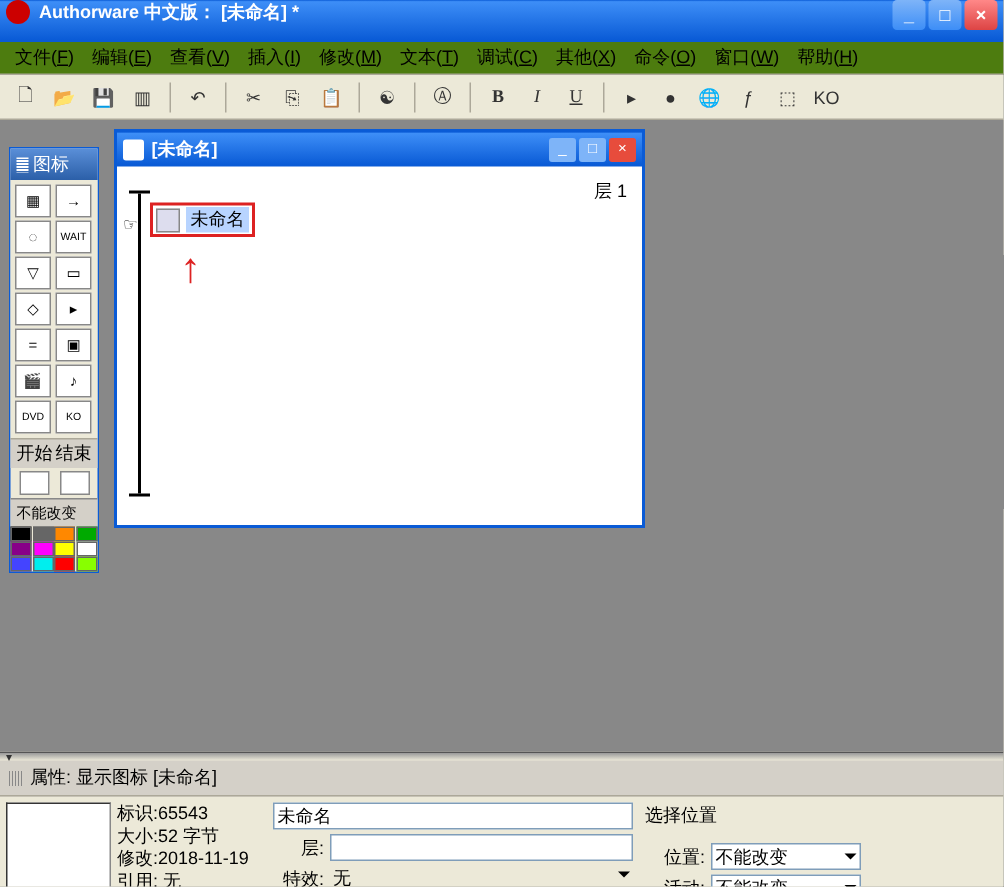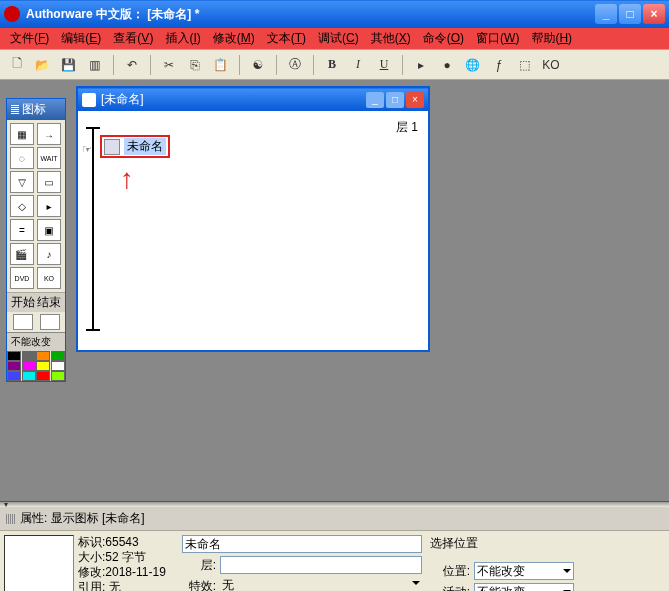--- a/index.html
+++ b/index.html
@@ -1,27 +1,27 @@
 <!DOCTYPE html>
 <html><head>
 <meta charset="utf-8">
 <style>
 * { box-sizing: border-box; margin: 0; padding: 0; font-family: "SimSun", "Microsoft YaHei", sans-serif; font-size: 12px; }
 body { background: #ece9d8; width: 669px; height: 591px; overflow: hidden; }
 
-.titlebar { background: linear-gradient(to bottom, #0a5bd6, #3d8ef7 4%, #0a5bd6 95%); height: 28px; display: flex; align-items: center; padding: 0 4px; color: #fff; }
+.titlebar { background: linear-gradient(to bottom, #0a5bd6, #3d8ef7 4%, #0a5bd6 95%); height: 28px; display: flex; align-items: flex-start; padding: 0 4px; color: #fff; }
 .titlebar .app-icon { width: 16px; height: 16px; background: #c00; border-radius: 50%; margin-right: 6px; display: inline-block; }
 .titlebar .title { font-weight: bold; flex: 1; }
 .titlebar .win-btns { display: flex; gap: 2px; }
 .win-btn { width: 22px; height: 20px; border-radius: 3px; display: flex; align-items: center; justify-content: center; font-weight: bold; font-family: Arial; }
 .win-btn.min { background: linear-gradient(#7eb4f8,#3d8ef7); color: #fff; }
 .win-btn.max { background: linear-gradient(#7eb4f8,#3d8ef7); color: #fff; }
 .win-btn.close { background: linear-gradient(#f88,#d44); color: #fff; }
 
-.menubar { background: #ef4444; height: 22px; display: flex; align-items: center; padding: 0 4px; border-bottom: 1px solid #aca899; }
+.menubar { background: #4d7c0f; height: 22px; display: flex; align-items: center; padding: 0 4px; border-bottom: 1px solid #aca899; }
 .menu-item { padding: 2px 6px; cursor: default; }
 .menu-key { text-decoration: underline; }
 
 .toolbar { background: #ece9d8; height: 30px; display: flex; align-items: center; padding: 2px 6px; border-bottom: 1px solid #aca899; gap: 4px; }
 .tb-btn { width: 22px; height: 22px; display: flex; align-items: center; justify-content: center; color: #333; }
 .tb-sep { width: 1px; height: 20px; background: #aca899; margin: 0 3px; }
 
 .workspace { position: relative; height: 421px; background: #888; }
 
 .icons-panel { position: absolute; left: 6px; top: 18px; width: 60px; background: #ece9d8; border: 1px solid #0a5bd6; }
@@ -32,21 +32,21 @@
 .se-labels { display: flex; justify-content: space-between; font-size: 10px; padding: 1px 4px; background: #d4d0c8; border-top: 1px solid #aca899; }
 .small-icons { display: flex; justify-content: space-around; padding: 2px; }
 .small-icons .si { width: 20px; height: 16px; border: 1px solid #888; background: #fff; }
 .colors-label { font-size: 10px; padding: 2px 4px; background: #d4d0c8; border-top: 1px solid #888; }
 .color-grid { display: grid; grid-template-columns: repeat(4,1fr); }
 .color-cell { width: 14px; height: 10px; border: 1px solid #666; }
 
 .design-window { position: absolute; left: 76px; top: 6px; width: 354px; height: 266px; background: #fff; border: 2px solid #0a5bd6; }
 .design-window .dw-title { background: linear-gradient(to bottom, #0a5bd6, #3d8ef7 4%, #0a5bd6 95%); color: #fff; padding: 3px 4px; display: flex; align-items: center; }
 .dw-icon { width: 14px; height: 14px; background: #fff; border-radius: 2px; margin-right: 5px; }
-.dw-title-text { flex: 1; font-weight: normal; }
+.dw-title-text { flex: 1; font-weight: bold; }
 .dw-btns { display: flex; gap: 2px; }
 .dw-btn { width: 18px; height: 16px; font-size: 10px; display: flex; align-items: center; justify-content: center; }
 .dw-btn.min, .dw-btn.max { background: #7eb4f8; color: #fff; border-radius: 2px; }
 .dw-btn.close { background: #e74c3c; color: #fff; border-radius: 2px; }
 .dw-body { position: relative; padding: 8px; height: calc(100% - 22px); text-align: right; }
 .layer-label { position: absolute; right: 10px; top: 8px; }
 .flowline { position: absolute; left: 14px; top: 18px; width: 2px; height: 200px; background: #000; }
 .flow-top { position: absolute; left: 8px; top: 16px; width: 14px; height: 2px; background: #000; }
 .flow-bot { position: absolute; left: 8px; top: 218px; width: 14px; height: 2px; background: #000; }
 .flow-hand { position: absolute; left: 4px; top: 32px; font-size: 11px; }

